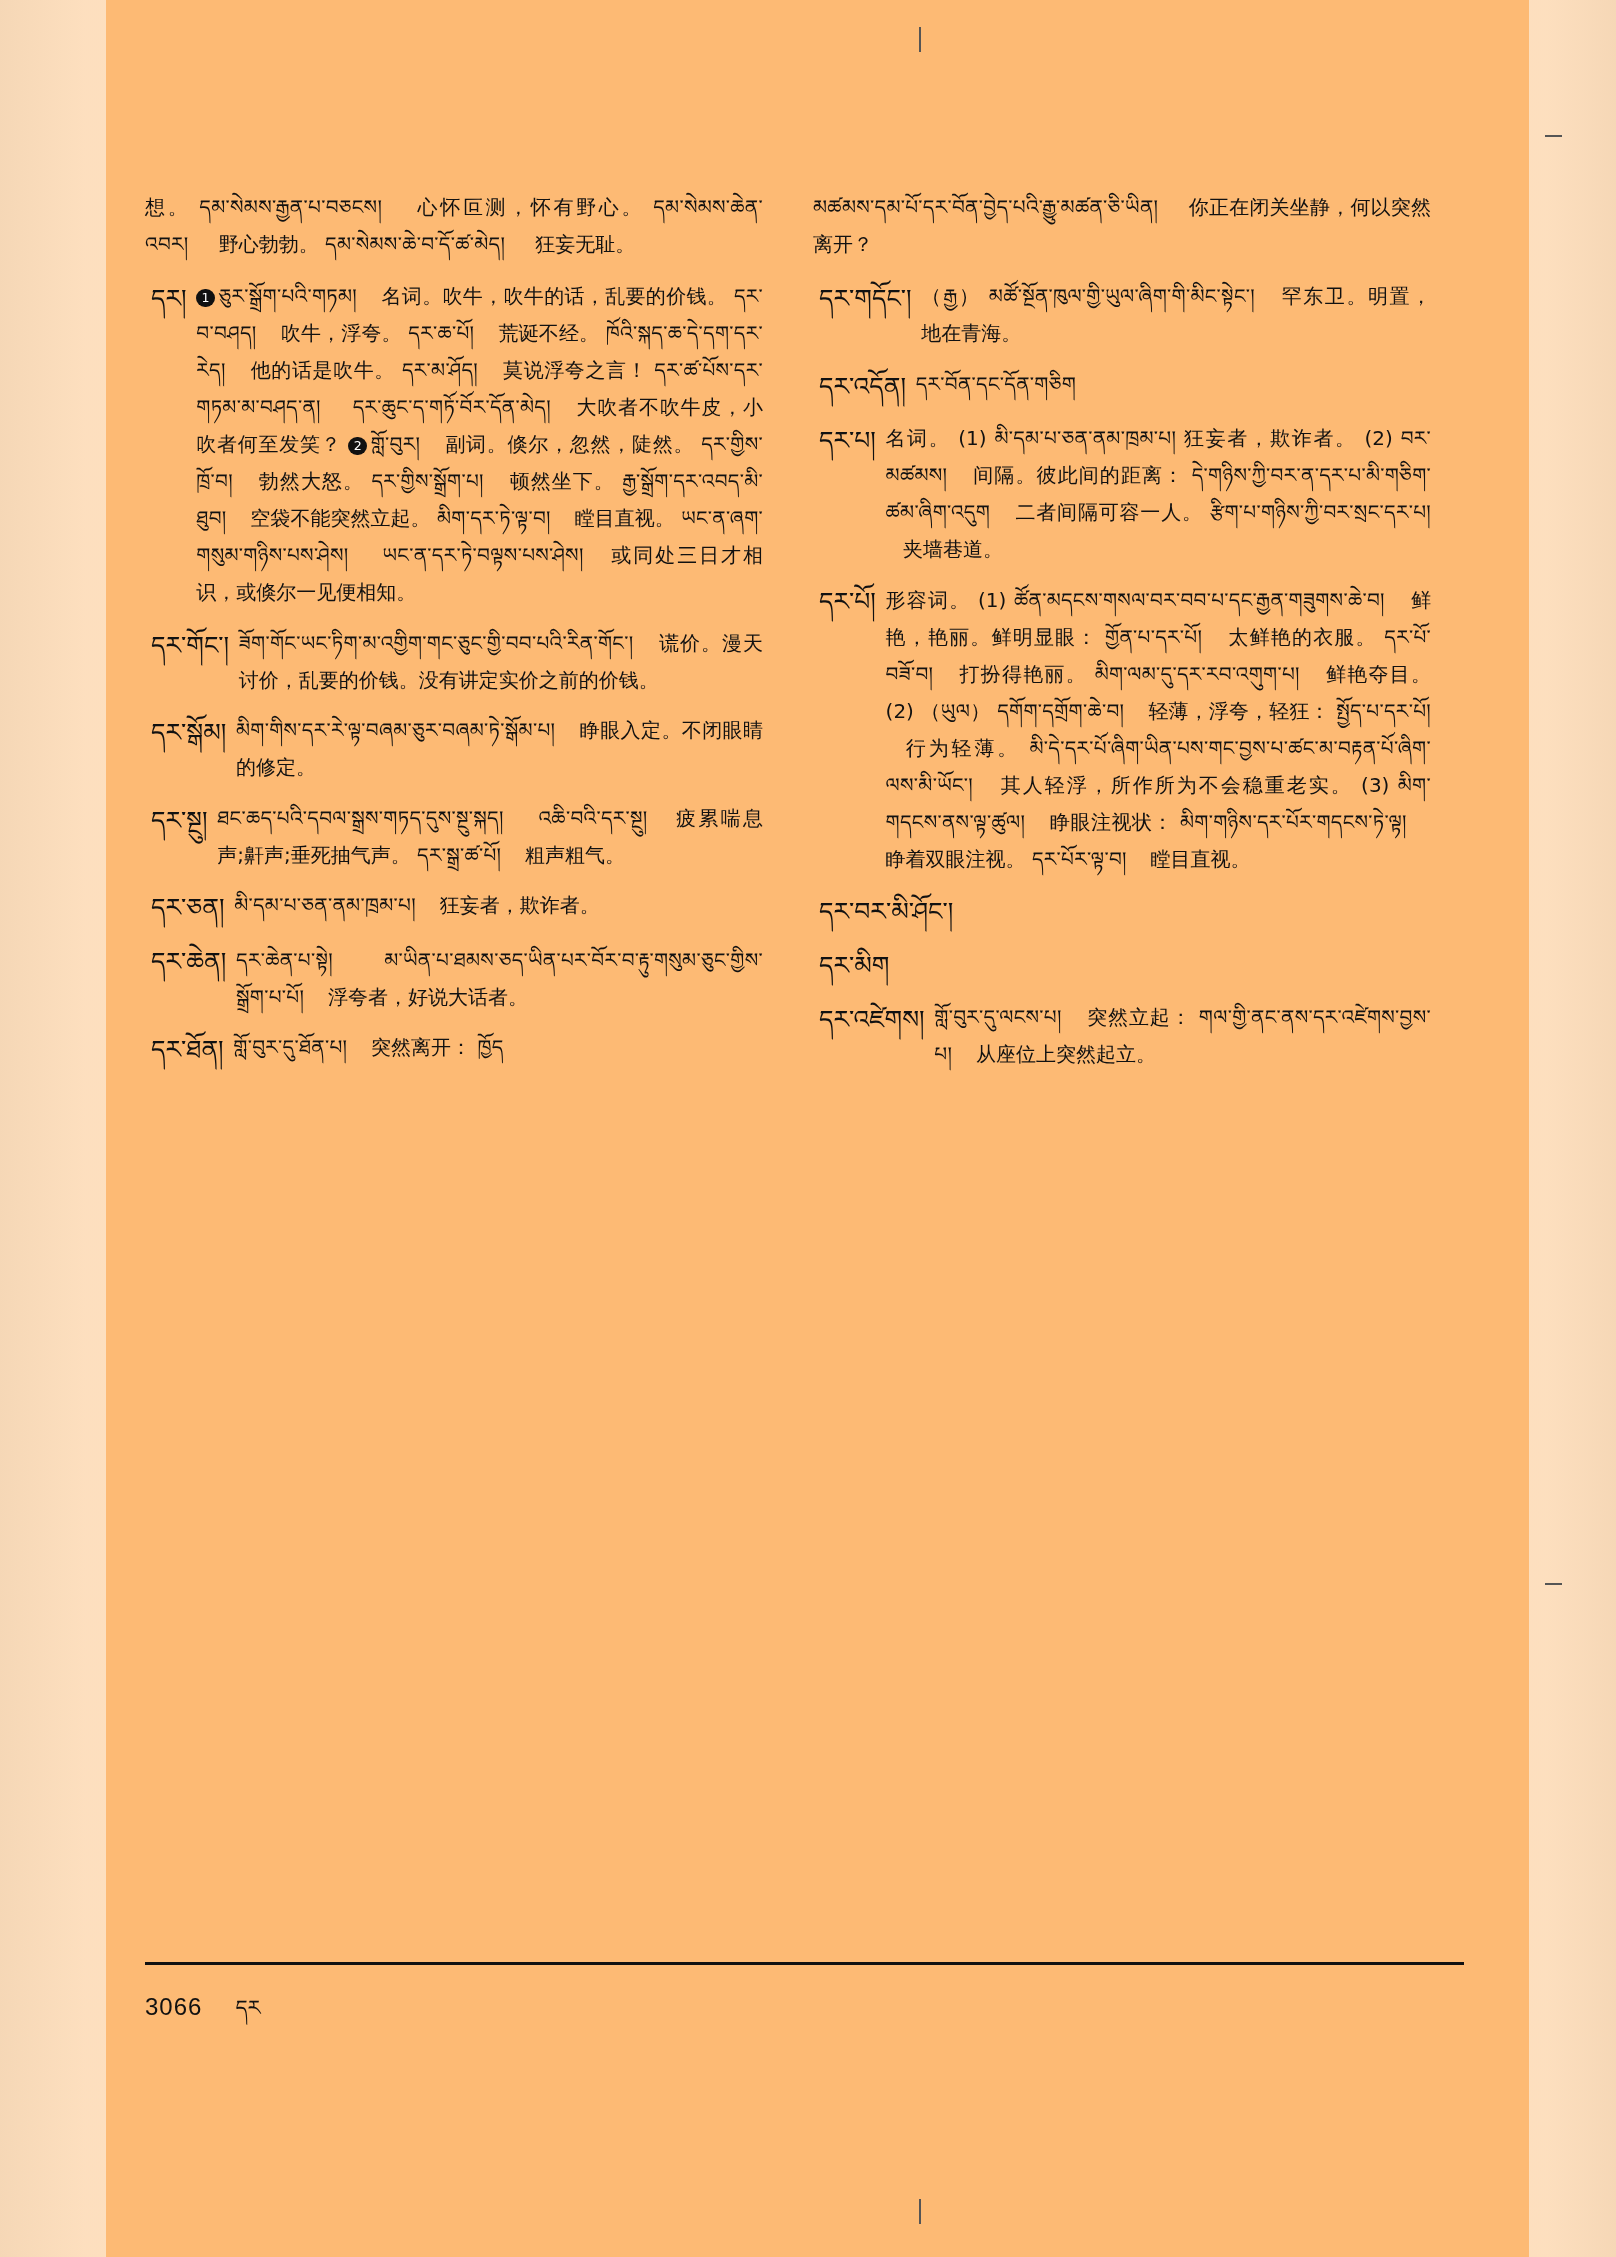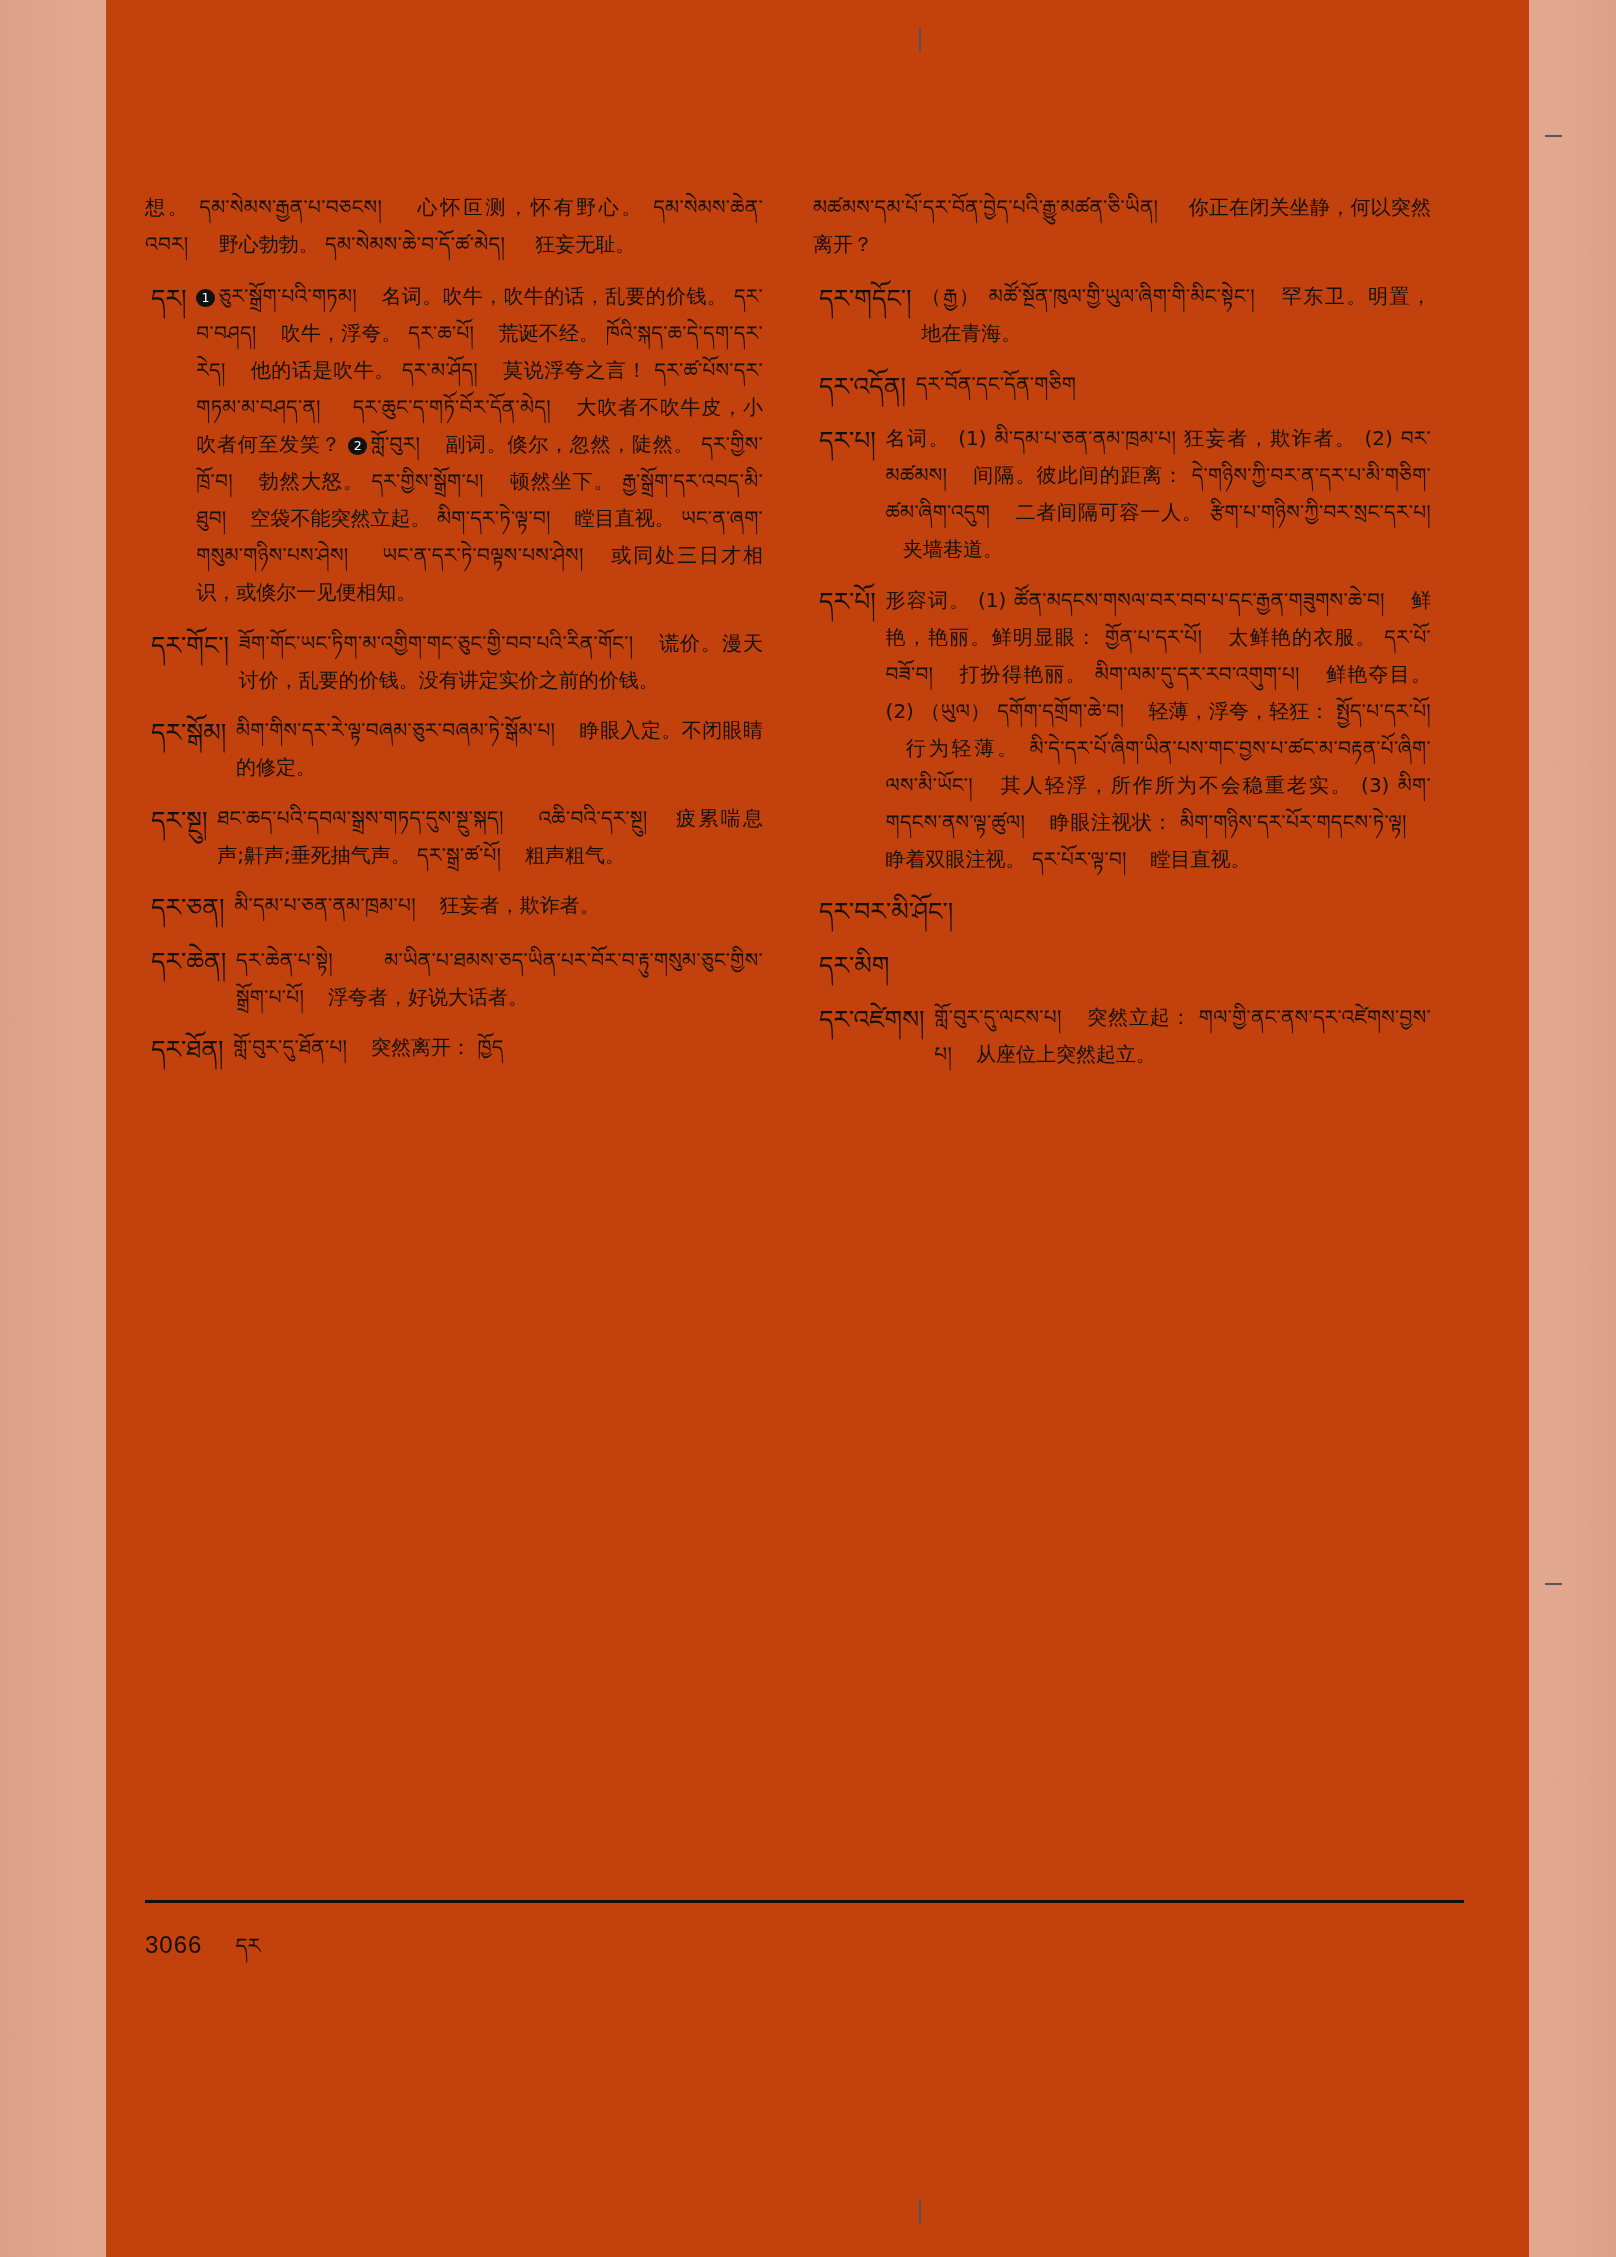--- a/index.html
+++ b/index.html
@@ -11,21 +11,21 @@
     width: 1616px;
     height: 2257px;
     position: relative;
     font-family: "DejaVu Sans", "Liberation Sans", sans-serif;
     color: #111;
     overflow: hidden;
   }
   .page {
     position: absolute;
     inset: 0;
-    background: #c2410c;
+    background: #fdba74;
   }
   
   .scan-edge-left {
     position: absolute;
     left: 0; top: 0; bottom: 0; width: 106px;
     background: linear-gradient(to right, #efefec 0%, #fdfdfb 80%);
     opacity: .55;
   }
   .scan-edge-right {
     position: absolute;
@@ -110,21 +110,21 @@
     font-size: 20px;
     line-height: 1.85;
     text-align: justify;
     margin-bottom: 15.4px;
   }
 
   
   .footer {
     position: absolute;
     left: 145px;
-    top: 1900px;
+    top: 1962px;
     width: 1319px;
   }
   .footer-rule {
     width: 1319px;
     height: 2.9px;
     background: #111;
     margin-bottom: 19.3px;
   }
   .footer-line {
     display: flex;

